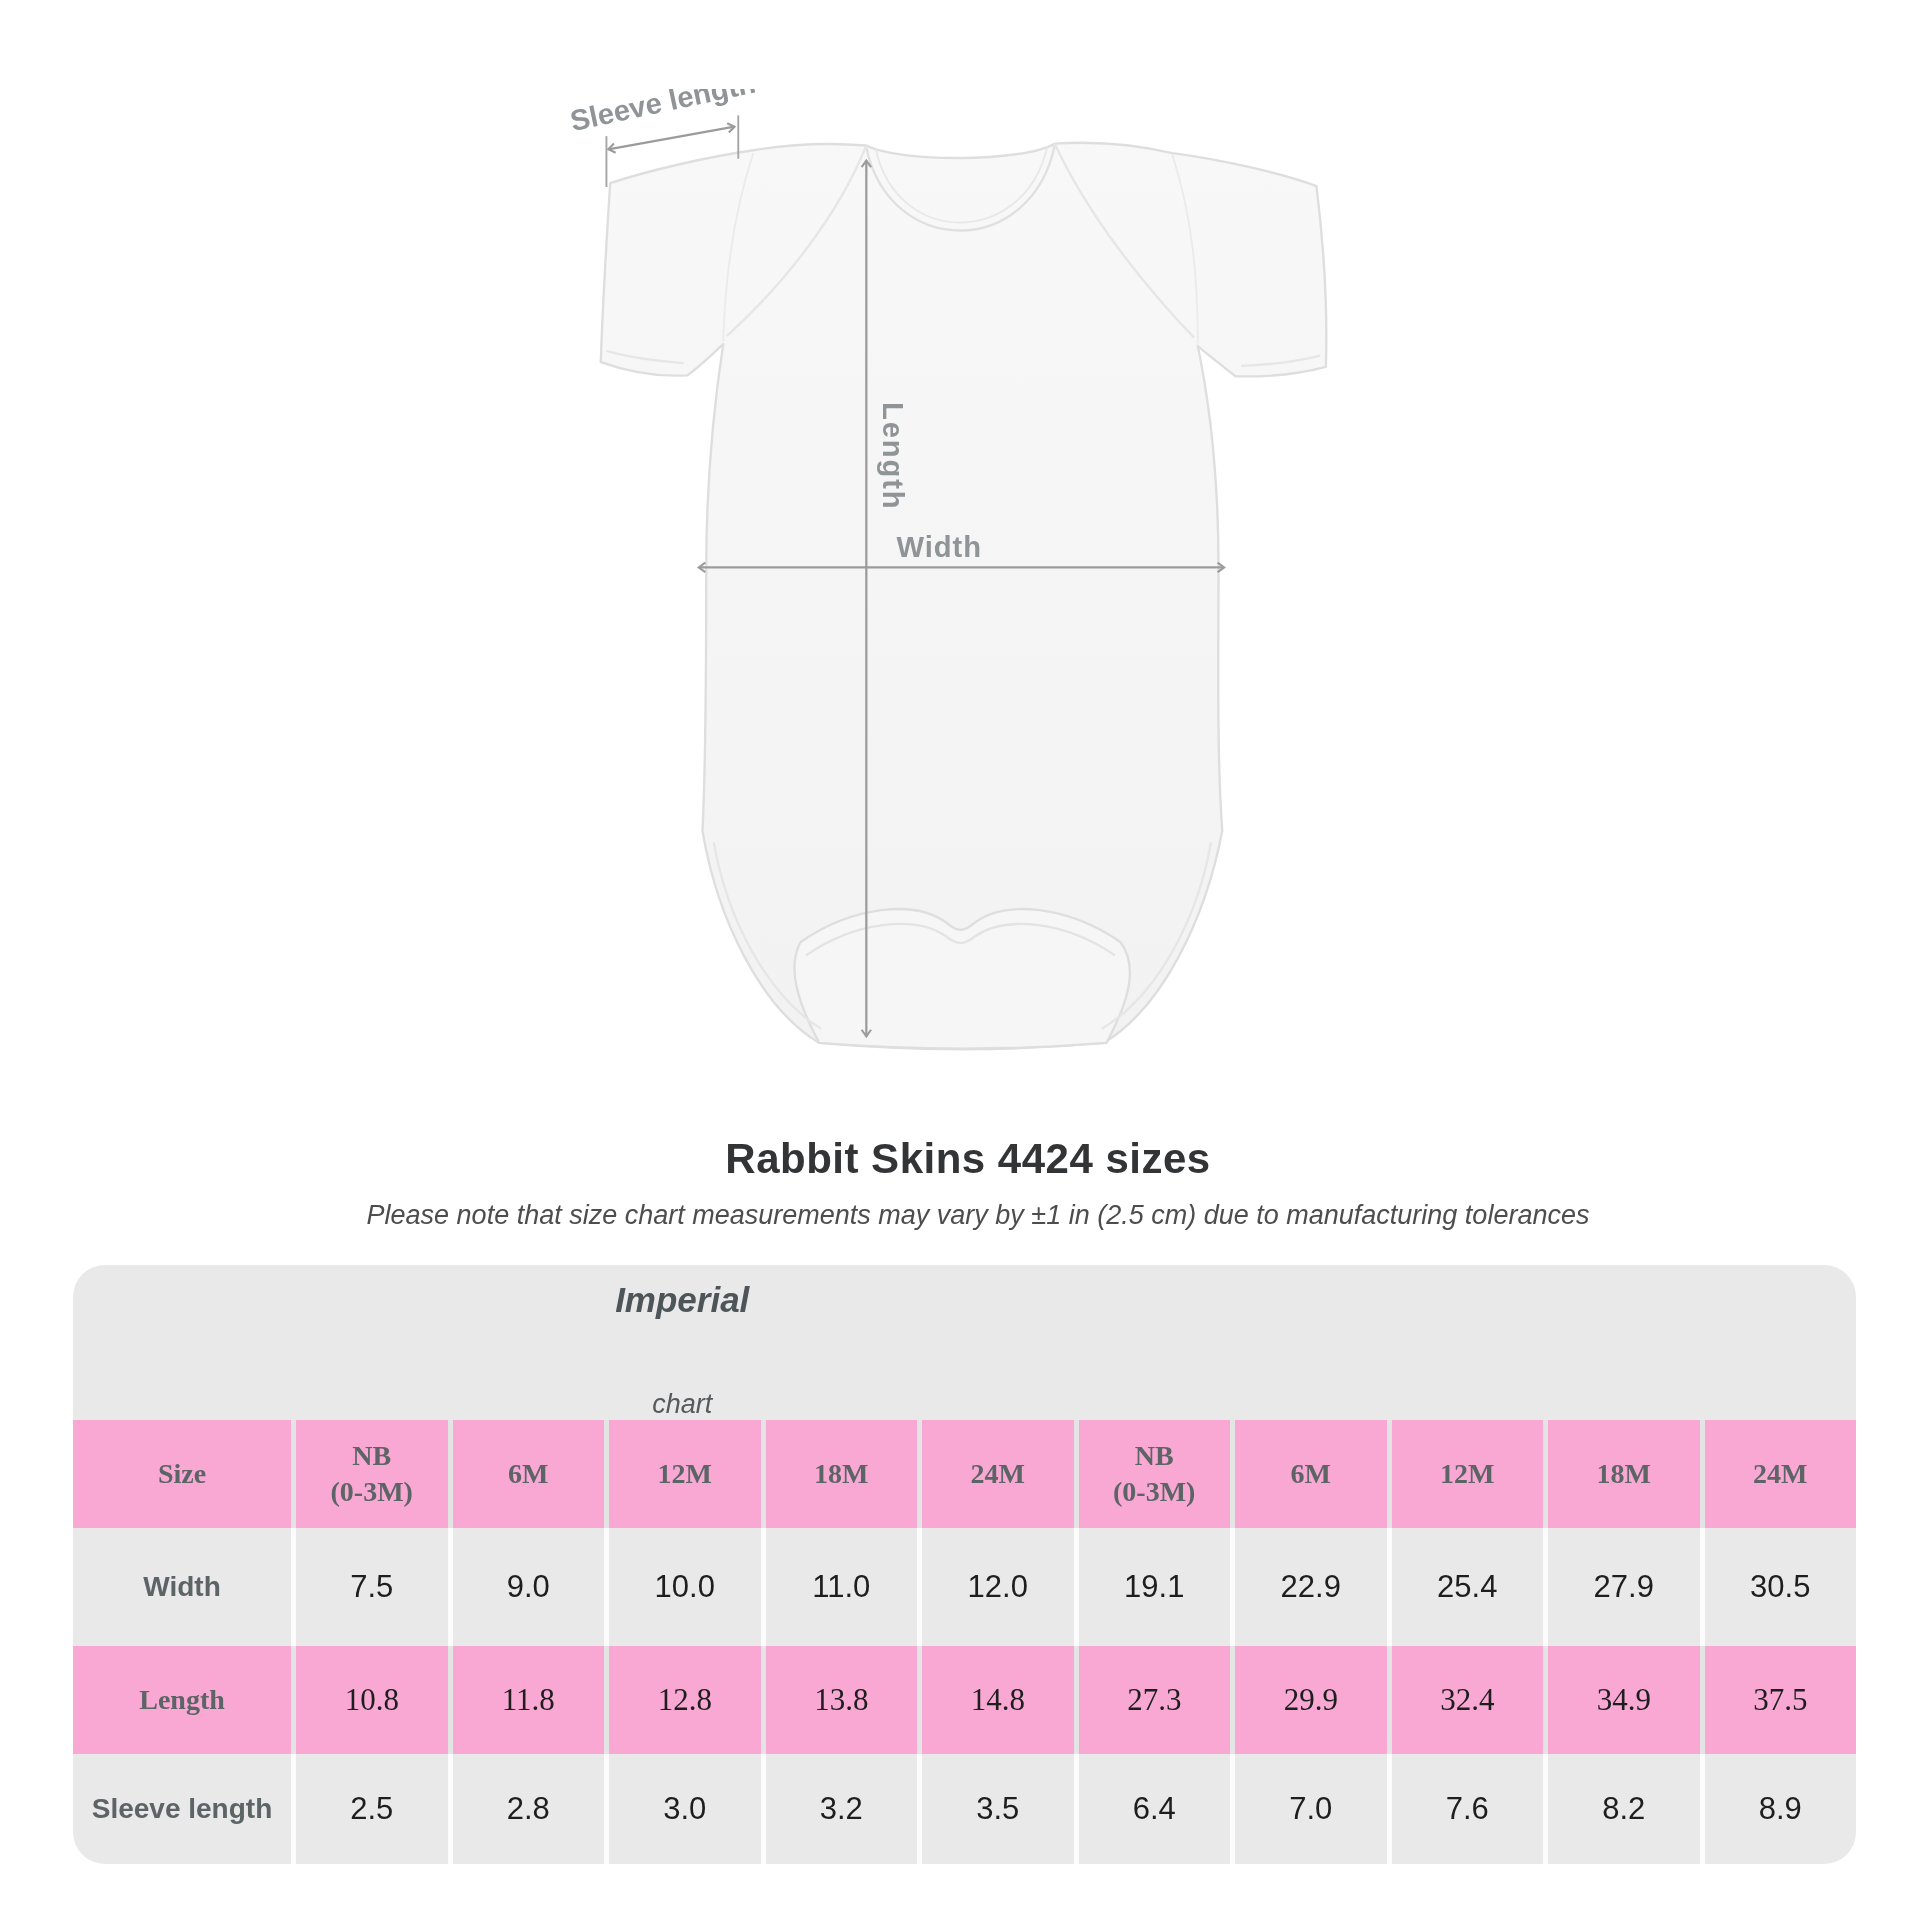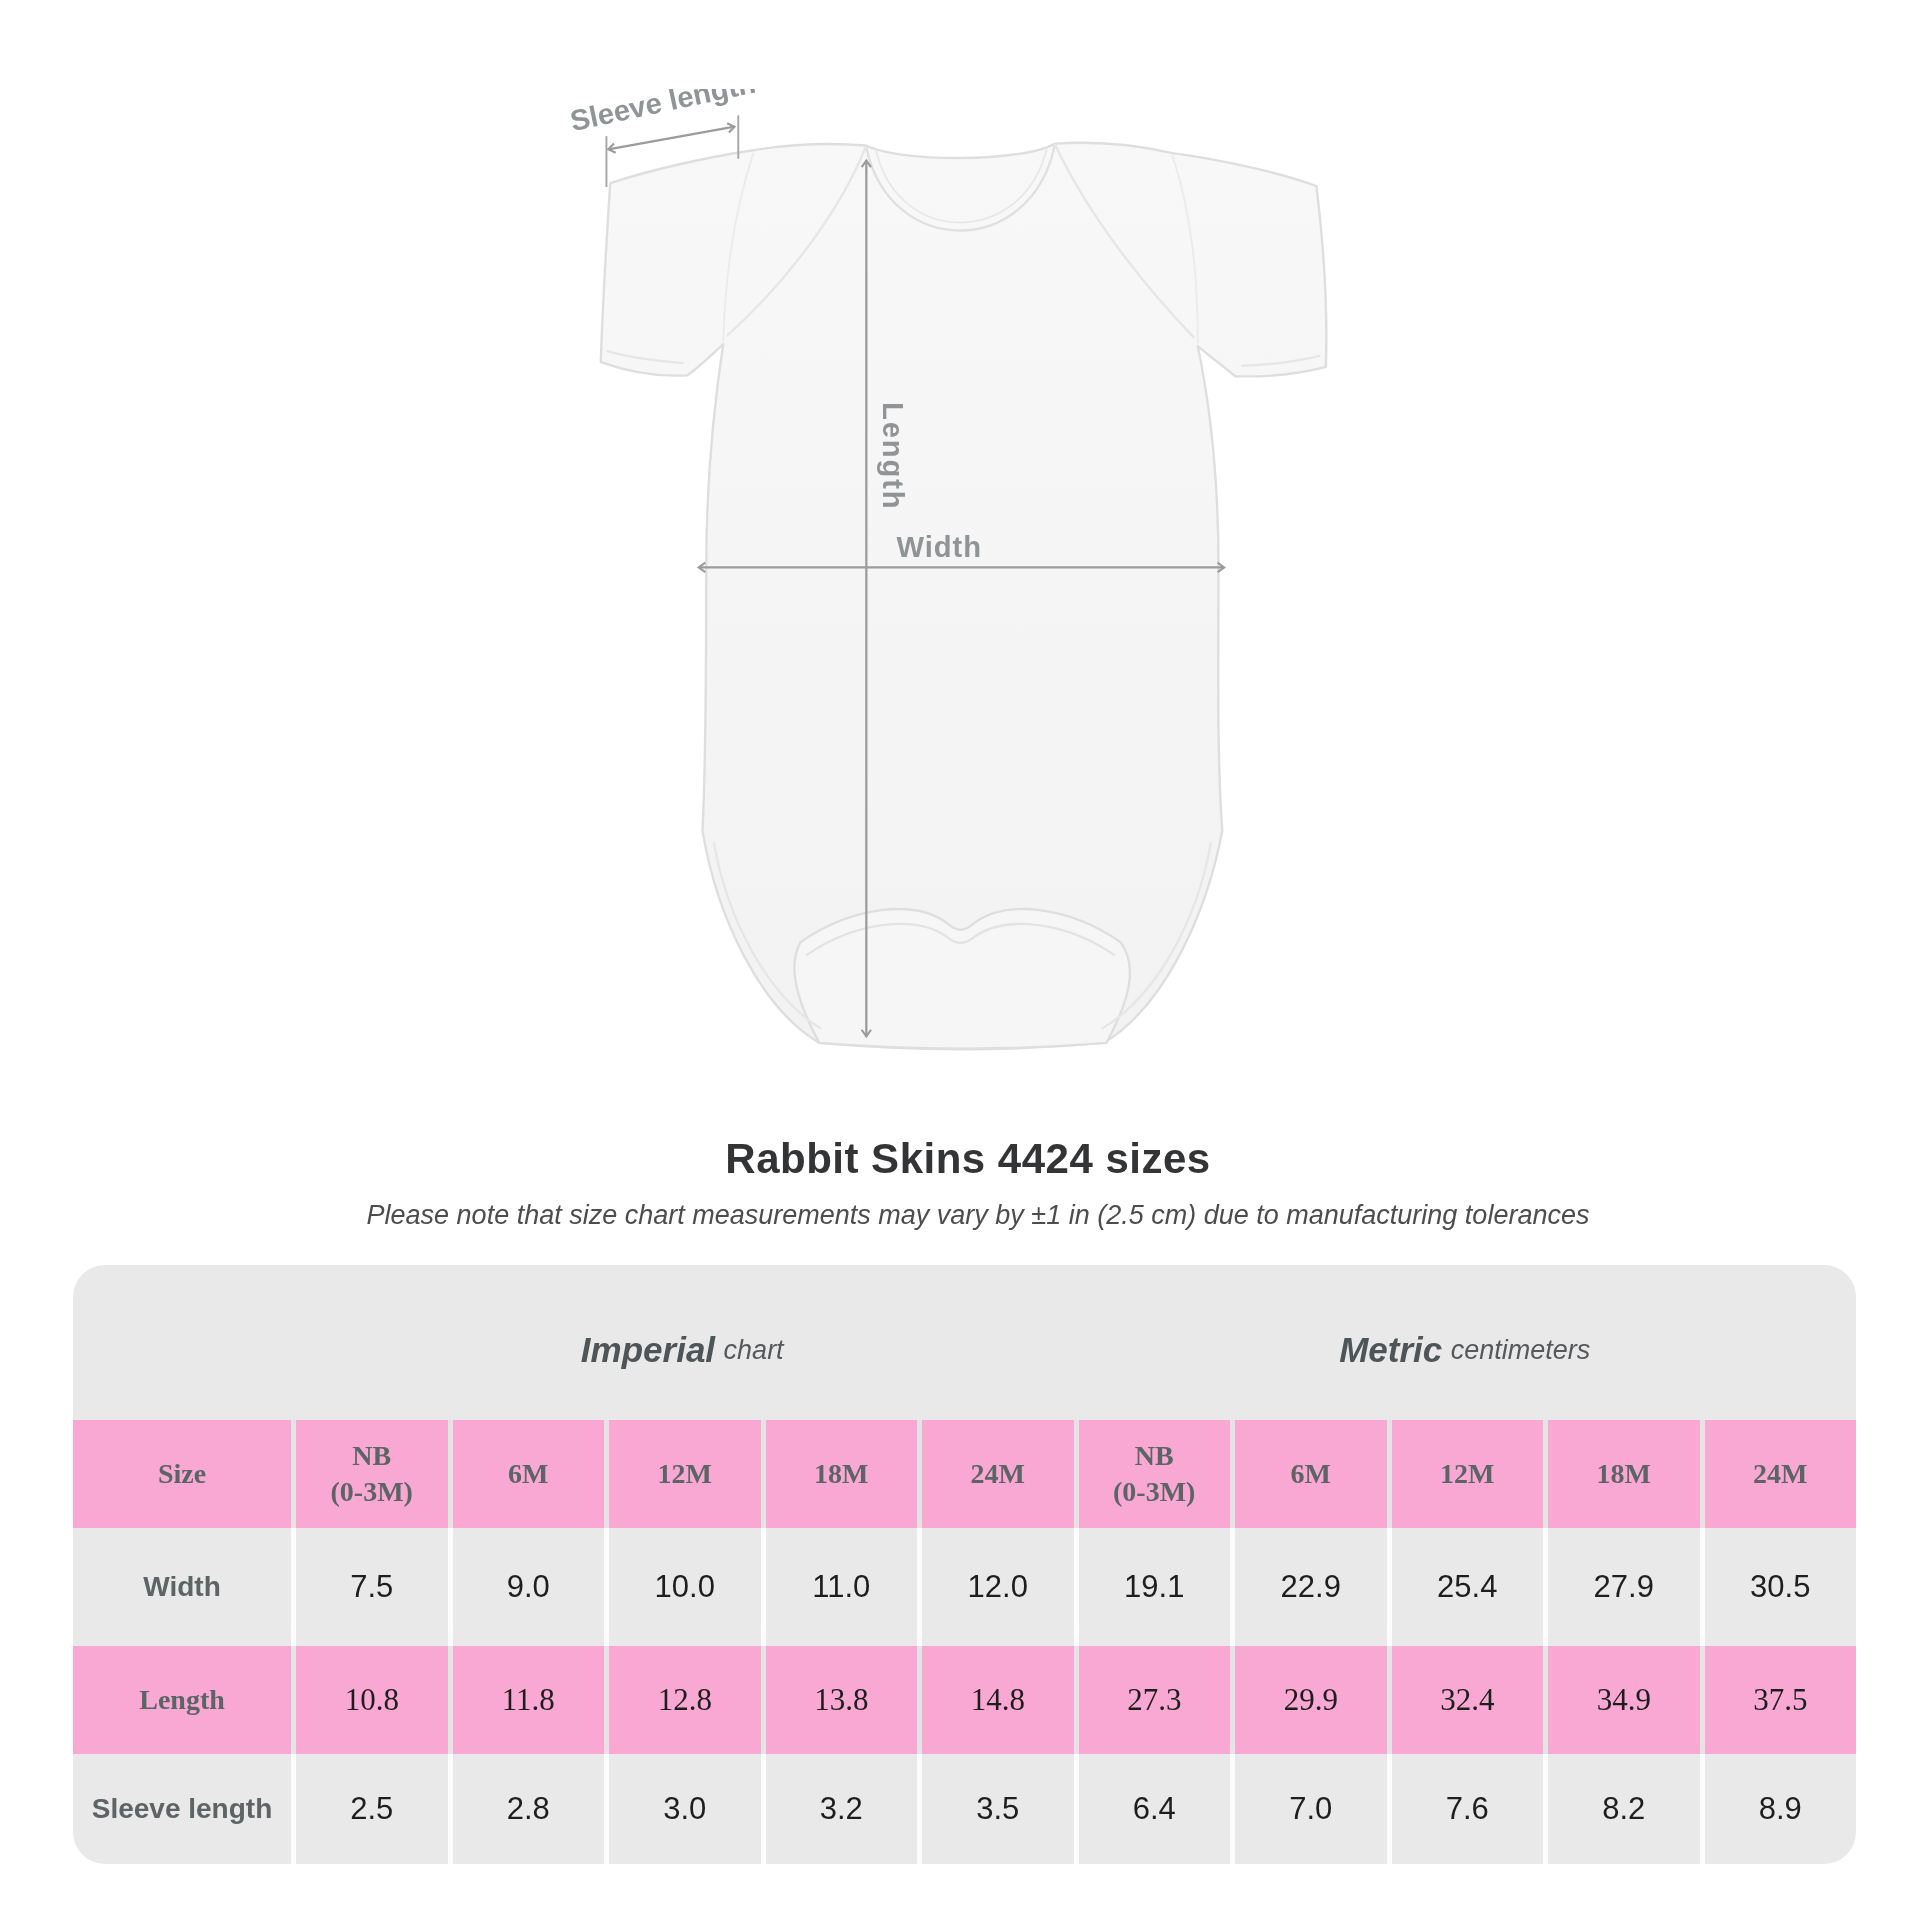--- a/index.html
+++ b/index.html
@@ -22,21 +22,21 @@
     text-align:center; font-style:italic; font-size:27px; color:#4d4d4d;
   }
 
   
   .sizes-table {
     position:absolute; left:73px; top:1265px; width:1783px;
     border-radius:32px; overflow:hidden;
   }
   .grid-row { display:grid; grid-template-columns:218px repeat(10, 1fr); }
   .unit-band { height:155px; background:#e9e9e9; }
-  .band-group { display:flex; align-items:center; justify-content:center; gap:8.5px;margin-top:15px; }
+  .band-group { display:flex; flex-direction:column; align-items:center; justify-content:space-between; gap:8.5px;margin-top:15px; }
   .band-imperial { grid-column:2 / 7; }
   .band-metric  { grid-column:7 / 12; }
   .band-label { font-size:35px; font-weight:bold; font-style:italic; color:#4e5558; }
   .band-units { font-size:27px; font-style:italic; color:#555a5c; }
 
   .trow.white { background:#f9a8d4;font-family:Liberation Serif, serif; --gut:#e4e4e4; }
   .trow.gray  { background:#e9e9e9; --gut:#fcfcfc; }
   .r-colhead { height:108px; }
   .r-width   { height:118px; }
   .r-length  { height:108px; }
@@ -121,24 +121,20 @@
   <h1 class="chart-title">Rabbit Skins 4424 sizes</h1>
   <p class="chart-note">Please note that size chart measurements may vary by ±1 in (2.5 cm) due to manufacturing tolerances</p>
 
   <div class="sizes-table">
 
     <div class="grid-row unit-band">
       <div class="band-group band-imperial">
         <div class="band-label">Imperial</div>
         <div class="band-units">chart</div>
       </div>
-      <div class="band-group band-metric">
-        <div class="band-label">Metric</div>
-        <div class="band-units">centimeters</div>
-      </div>
     </div>
 
     <div class="grid-row trow white r-colhead">
       <div class="c col-head">Size</div>
       <div class="c col-head">NB
 (0-3M)</div>
       <div class="c col-head">6M</div>
       <div class="c col-head">12M</div>
       <div class="c col-head">18M</div>
       <div class="c col-head">24M</div>

